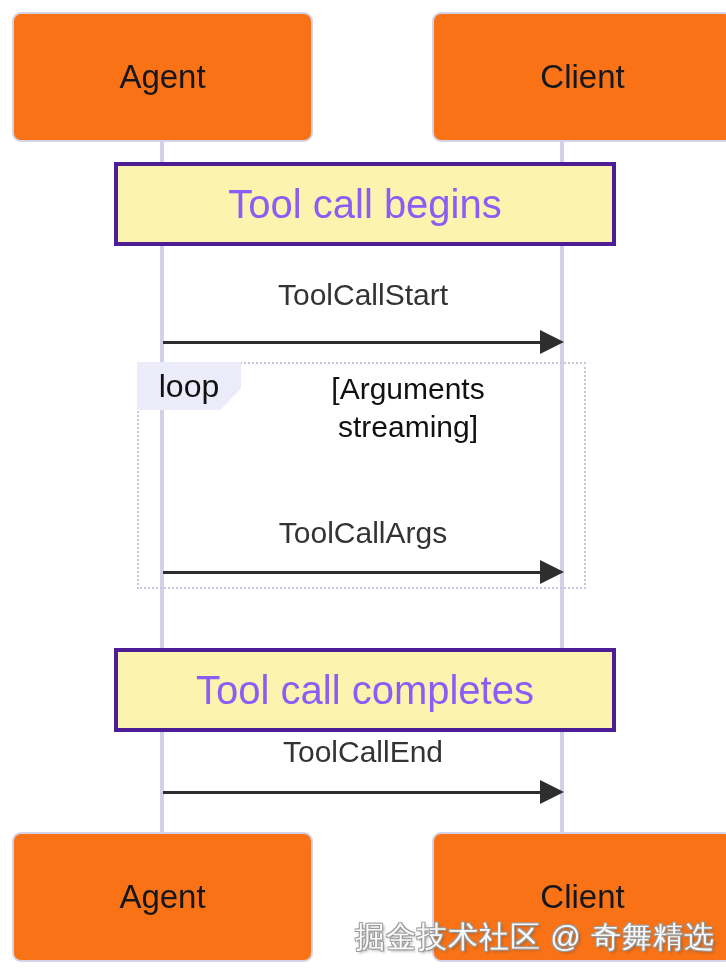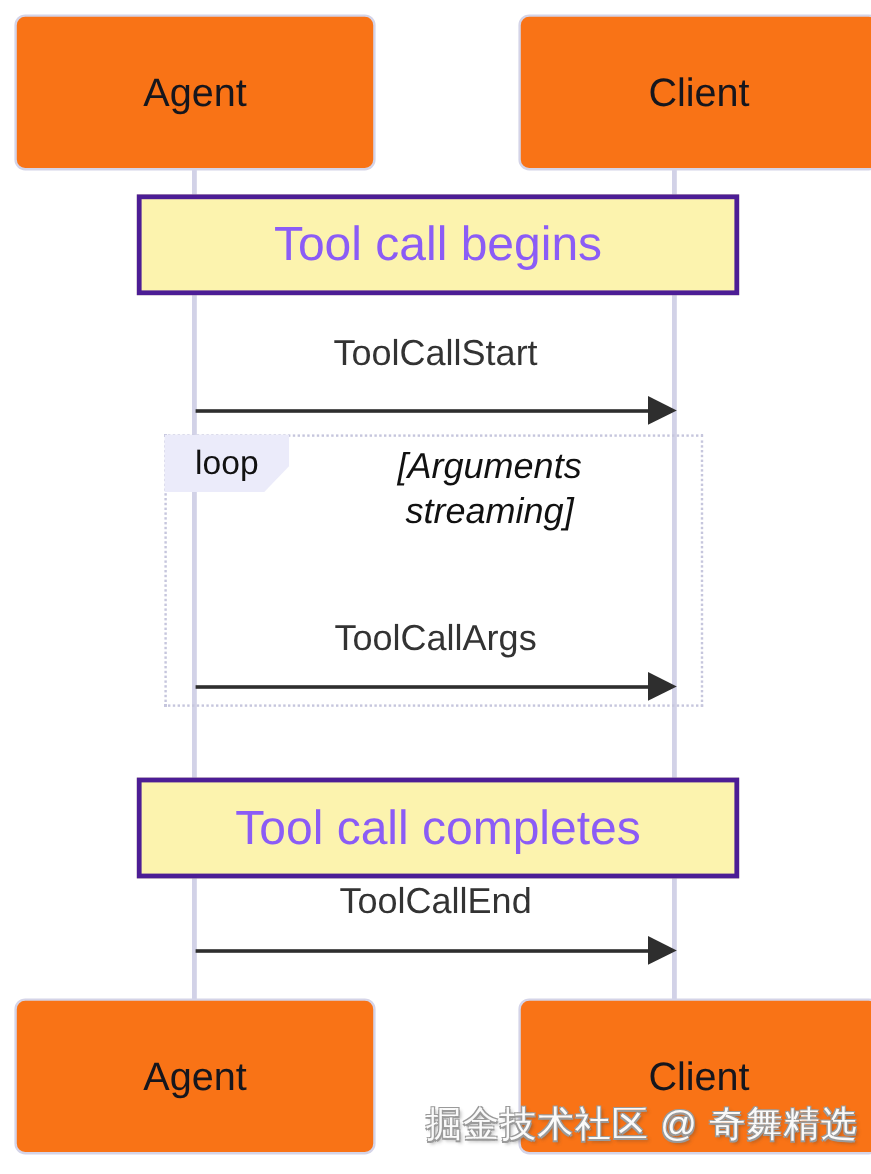--- a/index.html
+++ b/index.html
@@ -118,33 +118,32 @@
     left: 137px;
     top: 362px;
     width: 104px;
     height: 48px;
     background: #EBEBFA;
     clip-path: polygon(0 0, 100% 0, 100% 55%, 80% 100%, 0 100%);
     filter: drop-shadow(0 0 1px #b9b9dc);
     display: flex;
     align-items: center;
     justify-content: center;
-    font-size: 28px;
+    font-size: 32px;
     color: #111111;
   }
   .loop-condition {
     position: absolute;
     left: 258px;
     top: 370px;
     width: 300px;
     text-align: center;
     font-size: 30px;
     line-height: 38px;
     color: #111111;
-    font-style: italic;
   }
 
   
   .watermark {
     position: absolute;
     right: 11px;
     bottom: 20px;
     font-size: 30px;
     font-weight: normal;
     letter-spacing: 1px;

